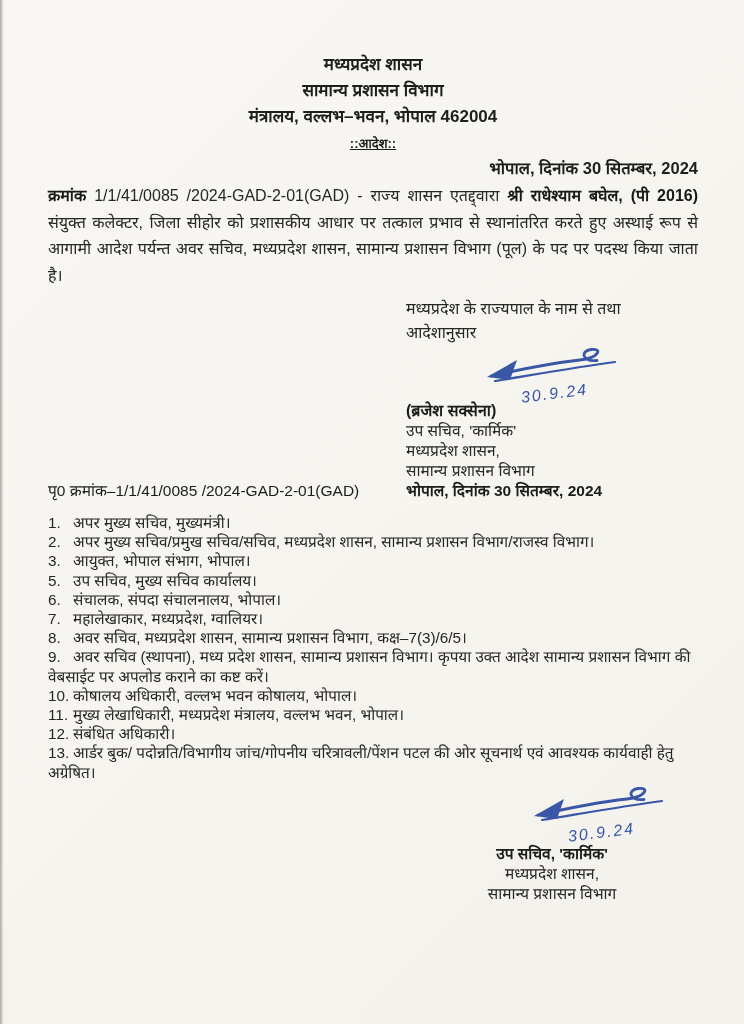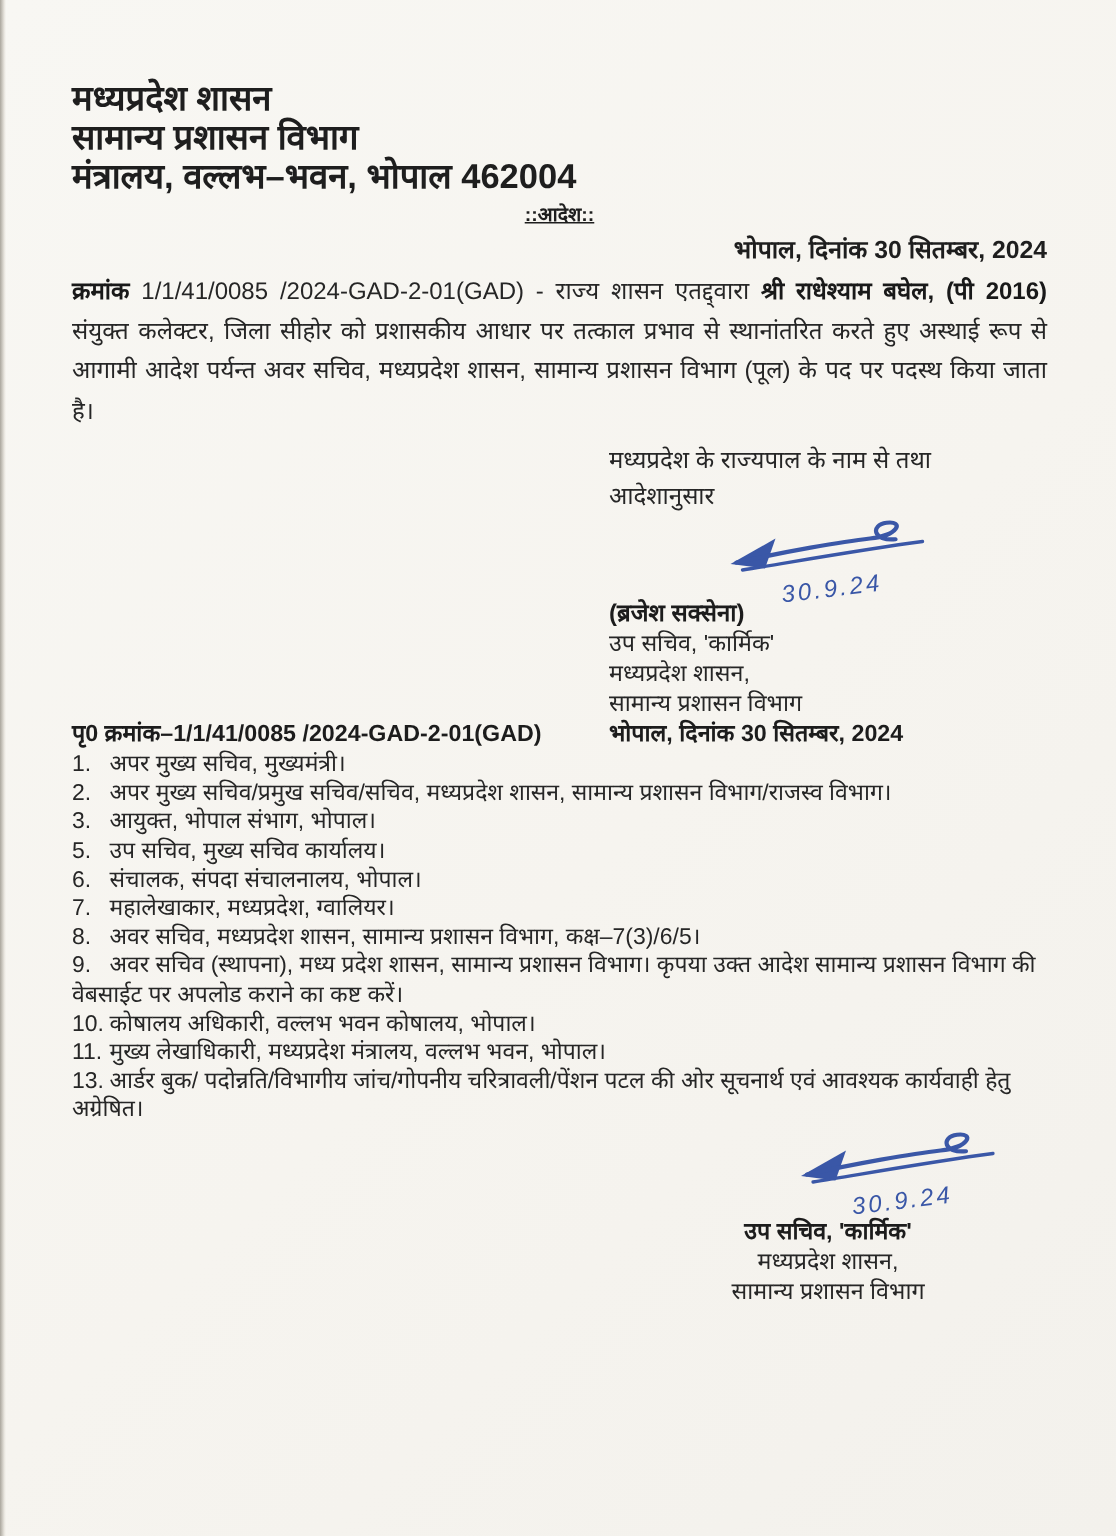--- a/index.html
+++ b/index.html
@@ -13,41 +13,41 @@
     color: #2c2c2c;
     overflow: hidden;
   }
   .scan-edge-left {
     position: absolute; left: 0; top: 0; bottom: 0; width: 4px;
     background: linear-gradient(to right, #aaa69d, #e8e5de 70%, rgba(232,229,222,0));
   }
   .content { position: relative; padding: 52px 46px 0 48px; }
 
   
-  .hdr { font-weight: bold; font-size: 23px; line-height: 26px; color: #1e1e1e; }
+  .hdr { text-align: center; font-weight: bold; font-size: 17px; line-height: 26px; color: #1e1e1e; }
   .order-heading-row { text-align: center; line-height: 25px; }
   .order-heading { font-weight: bold; font-size: 13px; text-decoration: underline; color: #1e1e1e; }
   .date-line { text-align: right; font-weight: bold; font-size: 16.5px; line-height: 25px; color: #1e1e1e; }
 
   
   .para { margin-top: 2px; font-size: 16px; line-height: 26.5px; text-align: justify; color: #262626; }
   .para .b { font-weight: bold; color: #191919; }
 
   
   .right-col { width: 292px; margin-left: auto; }
   .auth { margin-top: 8px; font-size: 16px; line-height: 24px; color: #262626; }
   .sig-svg { display: block; margin: 2px auto 0 auto; }
   .sig-name { font-weight: bold; font-size: 16px; line-height: 20px; color: #1c1c1c; margin-top: -4px; }
   .sig-line { font-size: 15.5px; line-height: 20px; color: #262626; }
   .sig-bold { font-weight: bold; font-size: 15.5px; line-height: 20px; color: #1c1c1c; }
 
   
-  .ref-row { margin-top: -20px; font-weight: bold; font-size: 15.5px; color: #1c1c1c; line-height: 19px; }
+  .ref-row { margin-top: -20px; font-weight: normal; font-size: 15.5px; color: #1c1c1c; line-height: 19px; }
   .copies-label { font-weight: bold; font-size: 15.5px; color: #1c1c1c; line-height: 19px; margin-top: 2px; }
-  .copy-list { margin-top: 1px; }
+  .copy-list { margin-top: 13px; }
   .li { font-size: 15.3px; line-height: 19.2px; color: #262626; }
   .li .num { display: inline-block; min-width: 25px; }
 
   .sig2-col { width: 292px; margin-left: auto; text-align: center; margin-top: 4px; }
   .sig2-col .sig-svg { margin-left: 118px; }
 
   .hw-date { font-style: italic; letter-spacing: 2px; }
 </style>
 </head>
 <body>
@@ -100,20 +100,21 @@
       <div class="li"><span class="num">1.</span><span>अपर मुख्य सचिव, मुख्यमंत्री।</span></div>
       <div class="li"><span class="num">2.</span><span>अपर मुख्य सचिव/प्रमुख सचिव/सचिव, मध्यप्रदेश शासन, सामान्य प्रशासन विभाग/राजस्व विभाग।</span></div>
       <div class="li"><span class="num">3.</span><span>आयुक्त, भोपाल संभाग, भोपाल।</span></div>
       <div class="li"><span class="num">5.</span><span>उप सचिव, मुख्य सचिव कार्यालय।</span></div>
       <div class="li"><span class="num">6.</span><span>संचालक, संपदा संचालनालय, भोपाल।</span></div>
       <div class="li"><span class="num">7.</span><span>महालेखाकार, मध्यप्रदेश, ग्वालियर।</span></div>
       <div class="li"><span class="num">8.</span><span>अवर सचिव, मध्यप्रदेश शासन, सामान्य प्रशासन विभाग, कक्ष–7(3)/6/5।</span></div>
       <div class="li"><span class="num">9.</span><span>अवर सचिव (स्थापना), मध्य प्रदेश शासन, सामान्य प्रशासन विभाग। कृपया उक्त आदेश सामान्य प्रशासन विभाग की वेबसाईट पर अपलोड कराने का कष्ट करें।</span></div>
       <div class="li"><span class="num">10.</span><span>कोषालय अधिकारी, वल्लभ भवन कोषालय, भोपाल।</span></div>
       <div class="li"><span class="num">11.</span><span>मुख्य लेखाधिकारी, मध्यप्रदेश मंत्रालय, वल्लभ भवन, भोपाल।</span></div>
+      <div class="li"><span class="num">12.</span><span>संबंधित अधिकारी।</span></div>
       <div class="li"><span class="num">13.</span><span>आर्डर बुक/ पदोन्नति/विभागीय जांच/गोपनीय चरित्रावली/पेंशन पटल की ओर सूचनार्थ एवं आवश्यक कार्यवाही हेतु अग्रेषित।</span></div>
     </div>
 
     <div class="sig2-col">
       <svg class="sig-svg" width="150" height="58" viewBox="0 0 150 58">
         <path d="M10 30 L40 13 L33 33 Z" fill="#3a57a7"></path>
         <path d="M14 29 C 45 22, 85 15, 103 13 C 122 11, 126 1, 114 2.5 C 103 4, 105 15, 120 13.5" fill="none" stroke="#3a57a7" stroke-width="2.8" stroke-linecap="round"></path>
         <path d="M18 34 C 55 28, 100 20, 138 15" fill="none" stroke="#3a57a7" stroke-width="2.2" stroke-linecap="round"></path>
         <text class="hw-date" x="44" y="52" transform="rotate(-7 75 48)" font-size="16" fill="#3a57a7">30.9.24</text>
       </svg>

